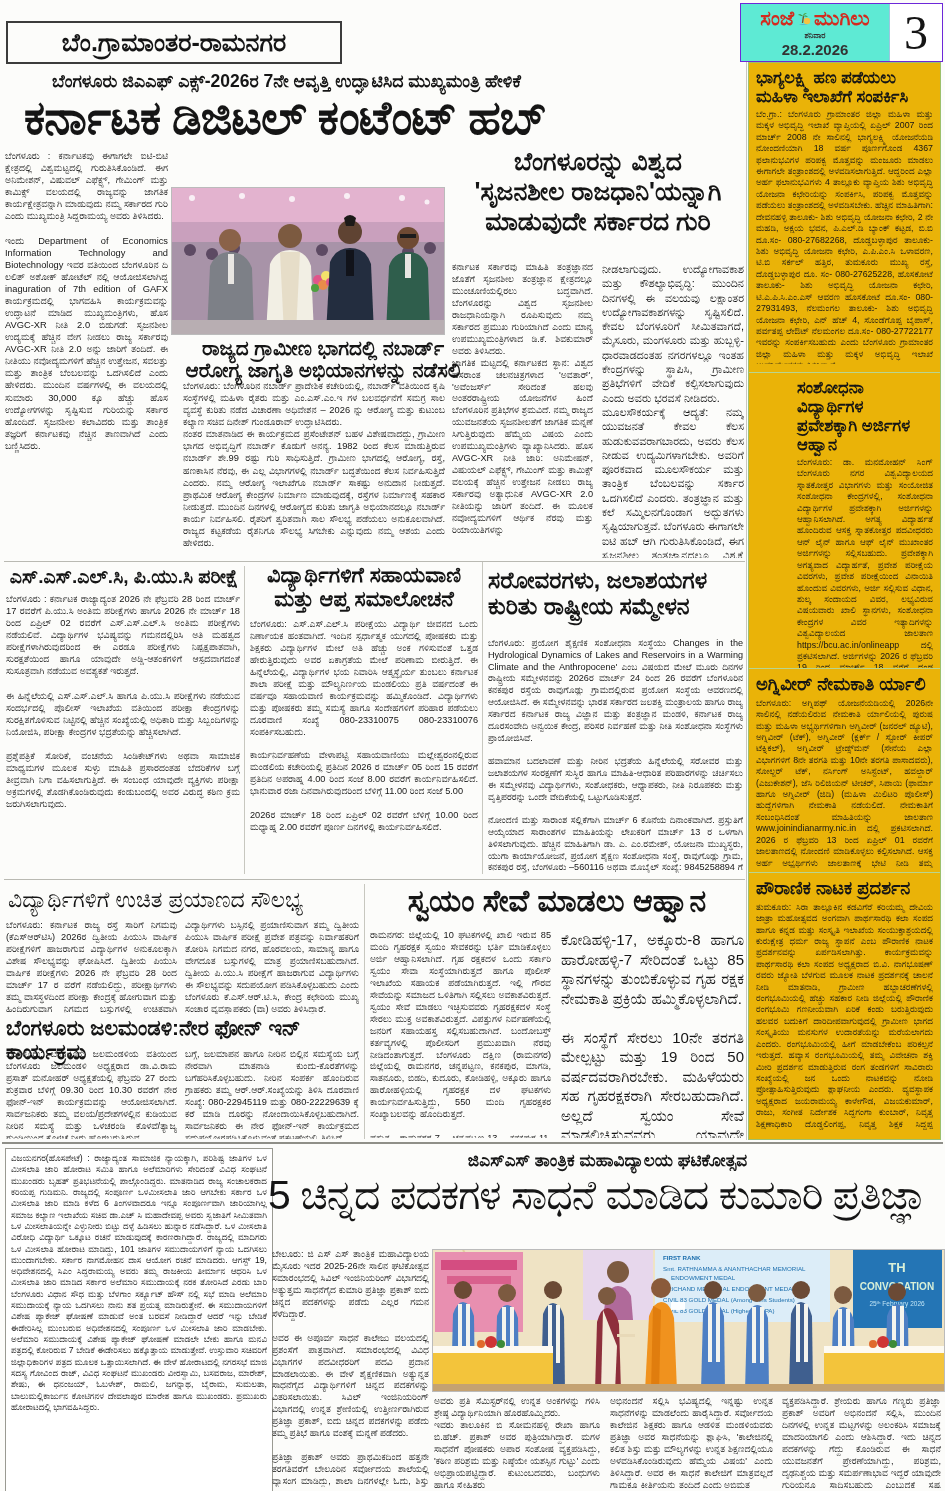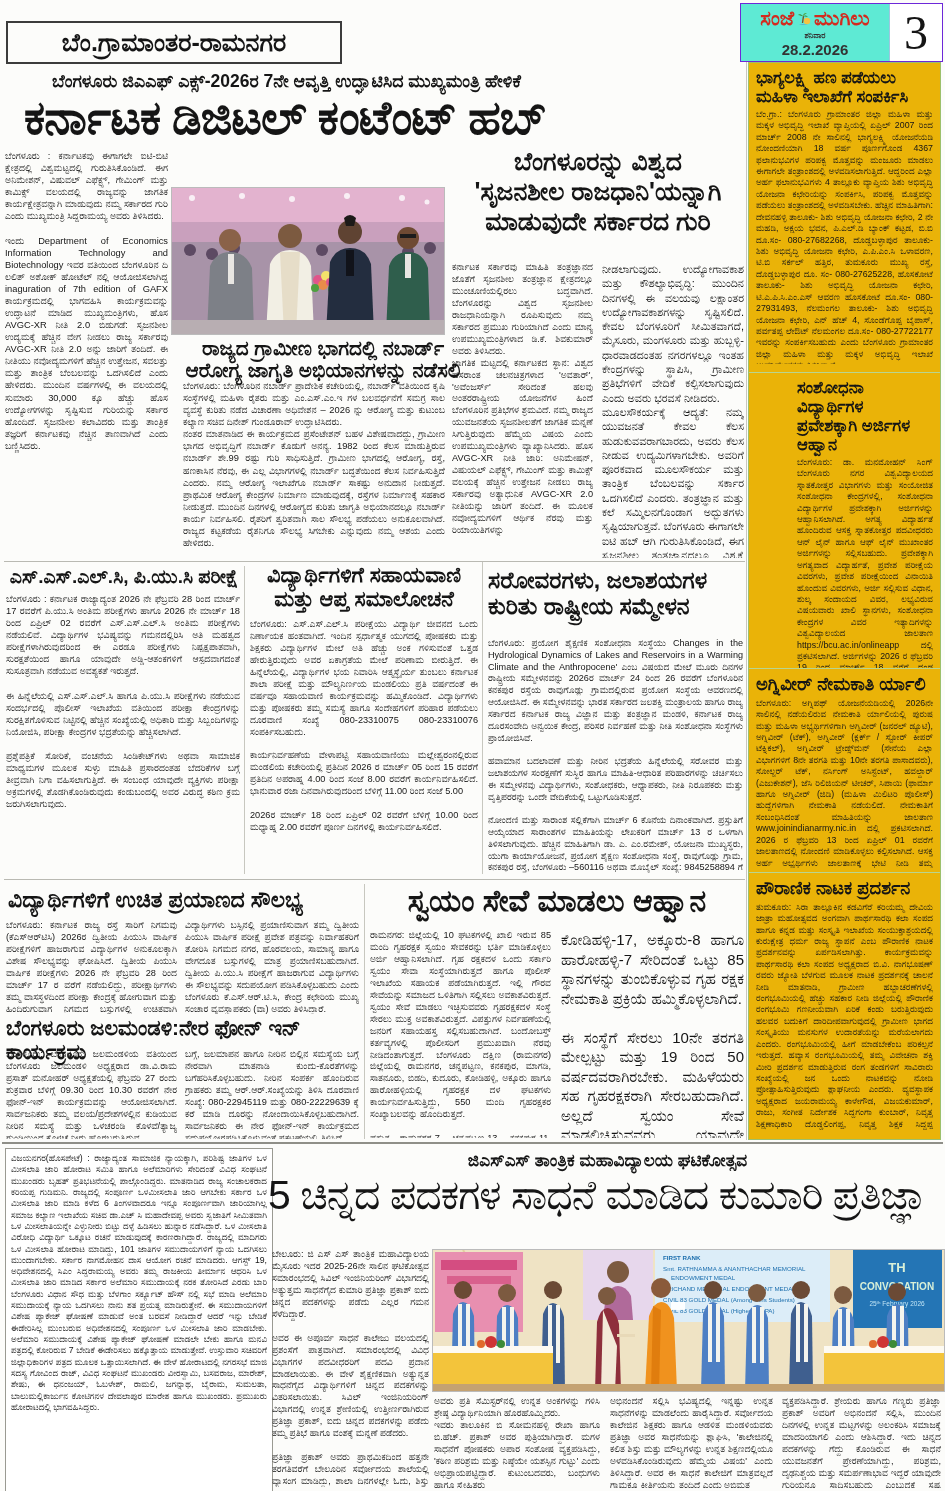--- a/index.html
+++ b/index.html
@@ -31,21 +31,21 @@
   #nabard-h{left:180px;top:337px;width:286px;font-size:20px;text-align:center;line-height:1.1;}
   #nabard-body{left:183px;top:380px;width:262px;height:178px;font-size:9.3px;}
   
   #exams-h{left:8px;top:566px;width:232px;font-size:19px;text-align:center;}
   #exams-body{left:6px;top:593px;width:234px;height:282px;font-size:9.3px;}
   #helpline-h{left:250px;top:563px;width:228px;font-size:21px;text-align:center;line-height:1.15;}
   #helpline-body{left:250px;top:619px;width:228px;height:256px;font-size:9.2px;}
   #lakes-h{left:488px;top:568px;width:256px;font-size:23px;line-height:1.12;}
   #lakes-body{left:488px;top:638px;width:255px;height:235px;font-size:9.1px;}
   
-  #travel-h{left:8px;top:887px;width:352px;font-size:22px;font-weight:700;}
+  #travel-h{left:8px;top:887px;width:352px;font-size:22px;font-weight:400;}
   #travel-c1{left:6px;top:920px;width:171px;height:94px;font-size:9.2px;}
   #travel-c2{left:185px;top:920px;width:174px;height:94px;font-size:9.2px;}
   #wb-h{left:6px;top:1016px;width:354px;font-size:21px;font-weight:800;}
   #wb-c1{left:6px;top:1049px;width:171px;height:90px;font-size:9.2px;}
   #wb-c2{left:185px;top:1049px;width:174px;height:90px;font-size:9.2px;}
   #vol-h{left:368px;top:884px;width:378px;font-size:30px;font-weight:900;text-align:center;}
   #vol-c1{left:370px;top:930px;width:181px;height:208px;font-size:9.2px;}
   #vol-c2{left:561px;top:930px;width:183px;height:208px;font-size:15px;}
   
   #protest-box{left:5px;top:1148px;width:256px;height:336px;border:1px solid #9a9a92;padding:4px 5px;background:#fff;}

